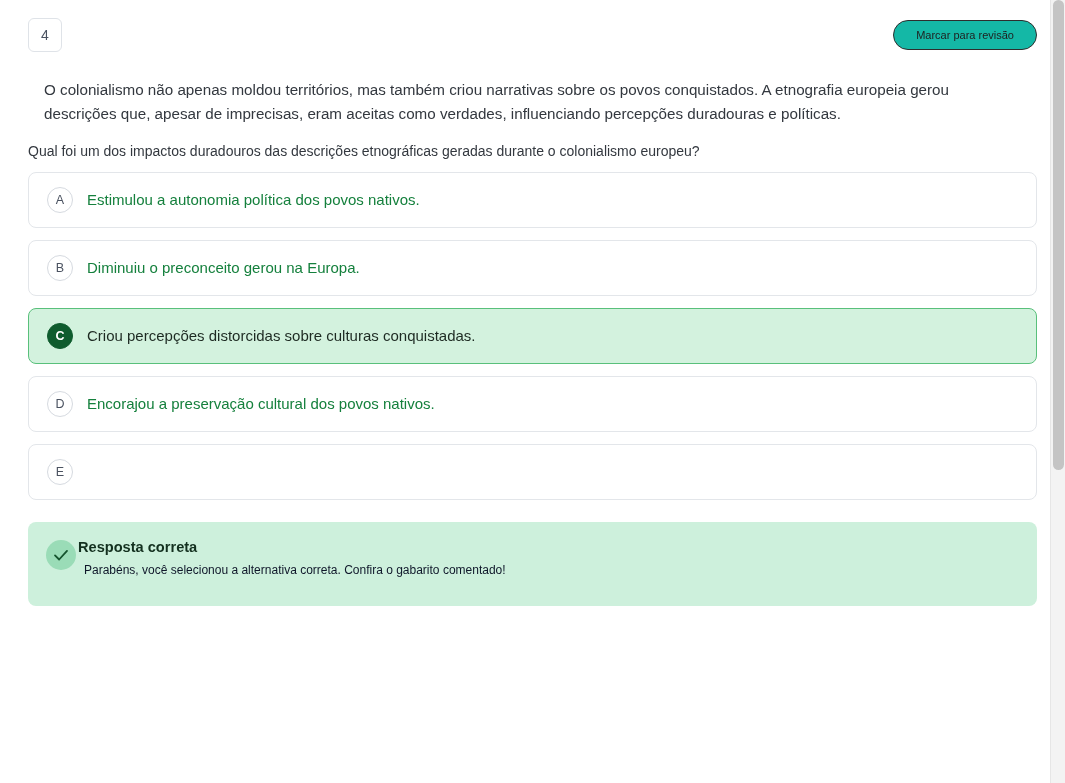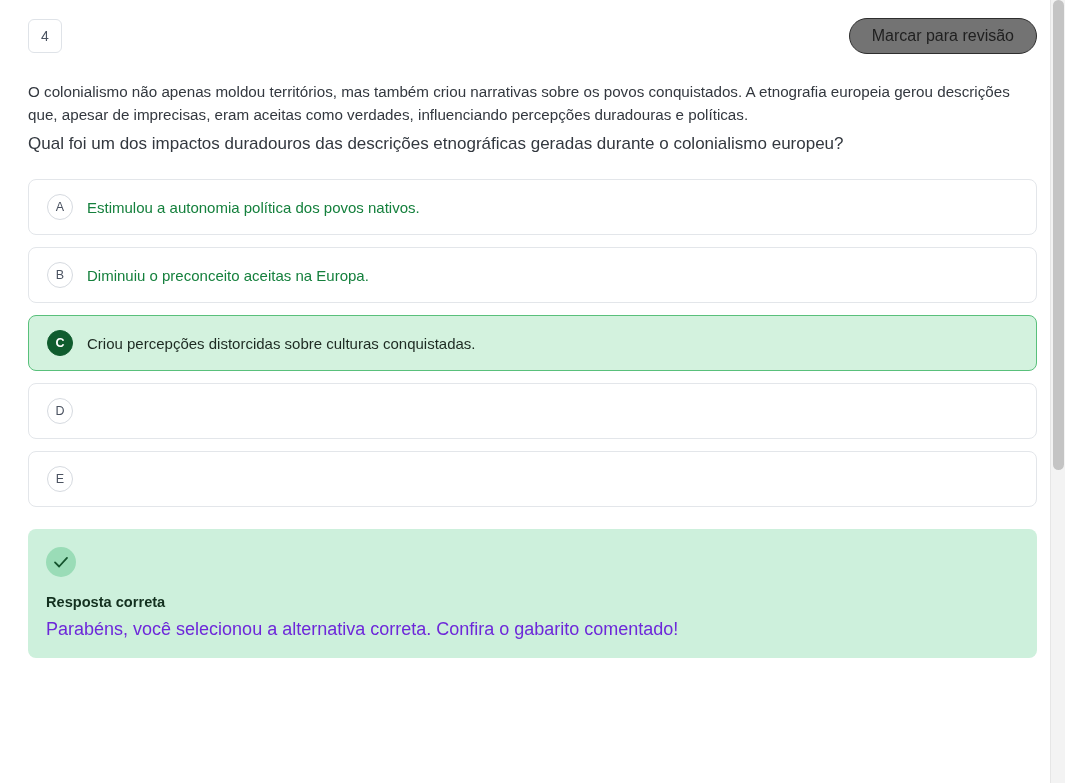--- a/index.html
+++ b/index.html
@@ -34,42 +34,42 @@
     display: flex;
     align-items: center;
     justify-content: center;
     font-size: 14px;
     color: #4a5260;
     background: #ffffff;
   }
   .review-btn {
     border: 1px solid #2e2e2e;
     border-radius: 20px;
-    background: #737373;
+    background: #14b8a6;
     color: #1f1f1f;
-    font-size: 16px;
+    font-size: 11px;
     padding: 8px 22px;
     cursor: pointer;
     font-family: "Liberation Sans", sans-serif;
     line-height: 1.1;
   }
   
   .statement {
     font-size: 15.2px;
     line-height: 1.55;
     color: #33383f;
     max-width: 1000px;
     margin-bottom: 4px;
   }
-  .statement p { margin: 0; }
+  .statement p { margin: 16px; }
   .question-prompt {
-    font-size: 17px;
+    font-size: 14px;
     line-height: 1.55;
     color: #33383f;
-    margin-bottom: 22px;
+    margin-bottom: 9px;
     max-width: 1010px;
   }
   
   .alternatives { display: block; }
   .alt {
     display: flex;
     align-items: center;
     gap: 14px;
     border: 1px solid #e3e6ea;
     border-radius: 8px;
@@ -108,46 +108,46 @@
   }
   .alt.selected .alt-text { color: #1d2a22; text-align: center; }
   
   .feedback {
     margin-top: 22px;
     background: #cdf0dc;
     border-radius: 8px;
     padding: 16px 18px;
     display: flex;
     align-items: flex-start;
-    gap: 16px;
+    gap: 2px;
     min-height: 84px;
-    flex-direction: column;
   }
   .check-circle {
     flex: 0 0 auto;
     width: 30px;
     height: 30px;
     border-radius: 50%;
     background: #9adcb7;
     display: flex;
     align-items: center;
     justify-content: center;
     margin-top: 2px;
   }
   .feedback-body { padding-top: 1px; }
   .feedback-title {
     font-size: 14.6px;
     font-weight: bold;
     color: #13301f;
     margin-bottom: 7px;
   }
   .feedback-text {
-    font-size: 18px;
-    color: #6d28d9;
+    font-size: 12px;
+    color: #0f172a;
     line-height: 1.4;
+    margin-left: 6px;
   }
   
   .scrollbar-track {
     position: absolute;
     top: 0;
     right: 0;
     width: 15px;
     height: 783px;
     background: #f3f3f3;
     border-left: 1px solid #e6e6e6;
@@ -179,30 +179,31 @@
 
   <div class="alternatives">
 
     <div class="alt">
       <span class="letter">A</span>
       <span class="alt-text">Estimulou a autonomia política dos povos nativos.</span>
     </div>
 
     <div class="alt">
       <span class="letter">B</span>
-      <span class="alt-text">Diminuiu o preconceito aceitas na Europa.</span>
+      <span class="alt-text">Diminuiu o preconceito gerou na Europa.</span>
     </div>
 
     <div class="alt selected">
       <span class="letter">C</span>
       <span class="alt-text">Criou percepções distorcidas sobre culturas conquistadas.</span>
     </div>
 
     <div class="alt">
       <span class="letter">D</span>
+      <span class="alt-text">Encorajou a preservação cultural dos povos nativos.</span>
     </div>
 
     <div class="alt">
       <span class="letter">E</span>
     </div>
 
   </div>
 
   <div class="feedback">
     <span class="check-circle">

